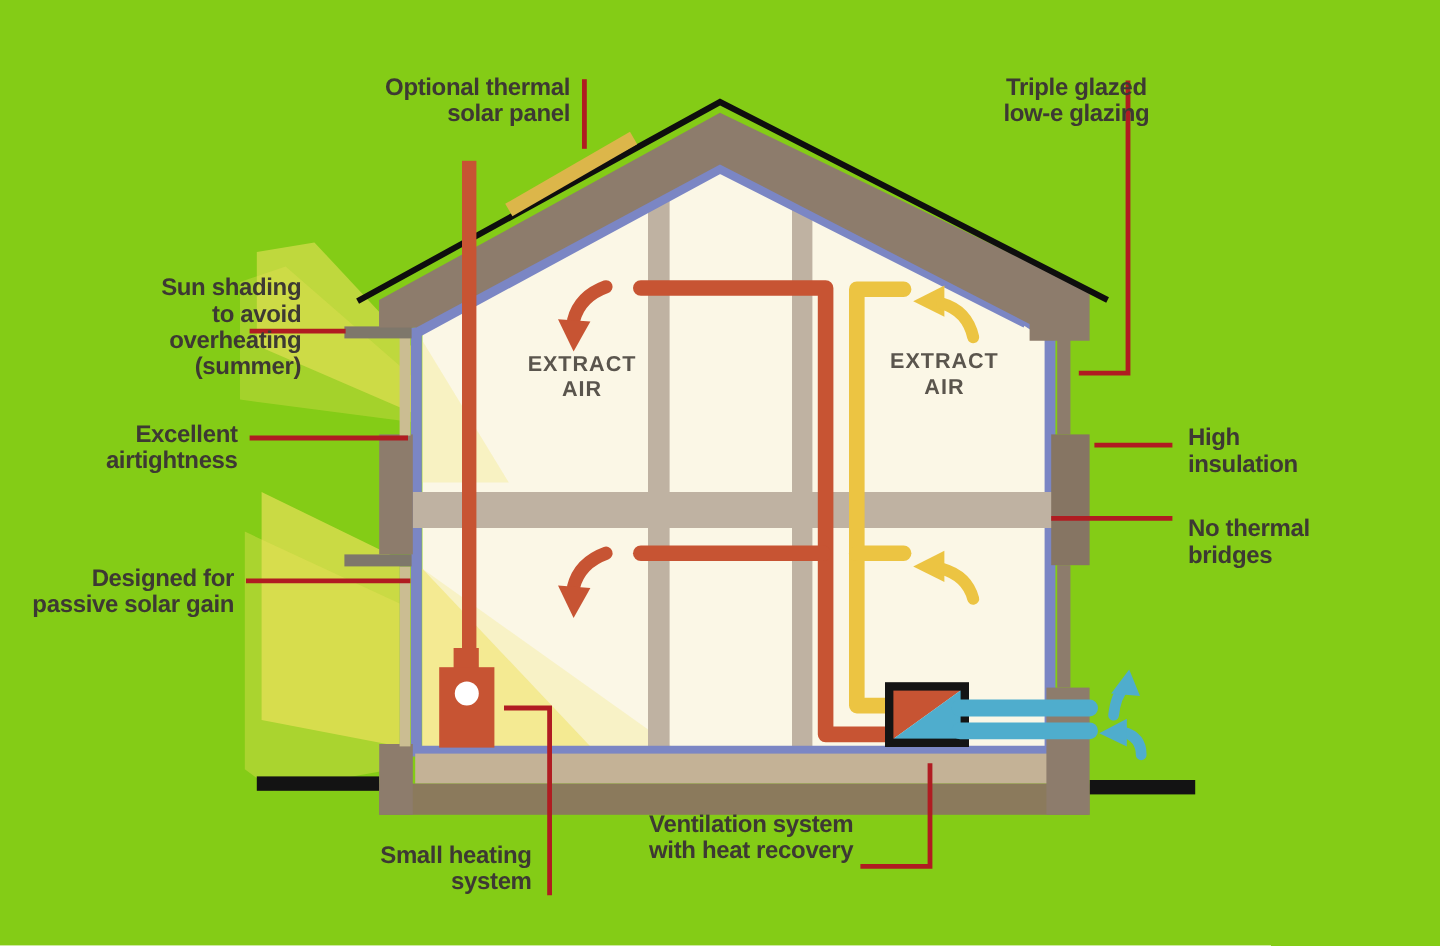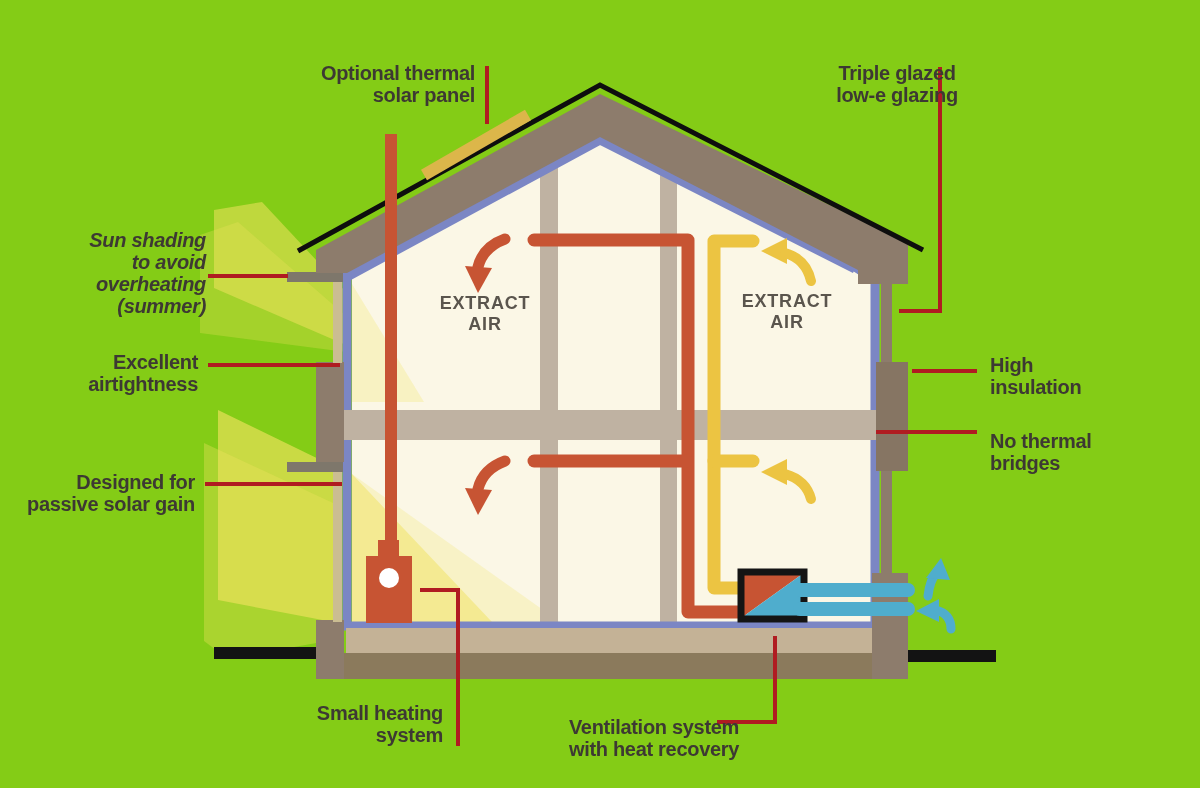--- a/index.html
+++ b/index.html
@@ -158,41 +158,41 @@
       <path d="M775,636 L775,722 L717,722"></path>
     </g>
   </svg>
 
   <div class="label right" style="right:725px;top:62px;">Optional thermal
 solar panel</div>
 
   <div class="label center" style="left:804px;top:62px;width:130px;margin-left:28px;">Triple glazed
 low-e glazing</div>
 
-  <div class="label right" style="right:994px;top:229px;font-style:italic;">Sun shading
+  <div class="label right" style="right:949px;top:229px;">Sun shading
 to avoid
 overheating
 (summer)</div>
 
   <div class="label right" style="right:1002px;top:351px;">Excellent
 airtightness</div>
 
   <div class="label right" style="right:1005px;top:471px;">Designed for
 passive solar gain</div>
 
   <div class="label" style="left:990px;top:354px;">High
 insulation</div>
 
   <div class="label" style="left:990px;top:430px;">No thermal
 bridges</div>
 
   <div class="label right" style="right:757px;top:702px;">Small heating
 system</div>
 
-  <div class="label center" style="left:538px;top:716px;width:176px;margin-left:28px;">Ventilation system
+  <div class="label center" style="left:538px;top:676px;width:176px;">Ventilation system
 with heat recovery</div>
 
   <div class="air-label" style="left:432px;top:293px;width:106px;">EXTRACT
 AIR</div>
 
   <div class="air-label" style="left:734px;top:291px;width:106px;">EXTRACT
 AIR</div>
 
 </div>
 

